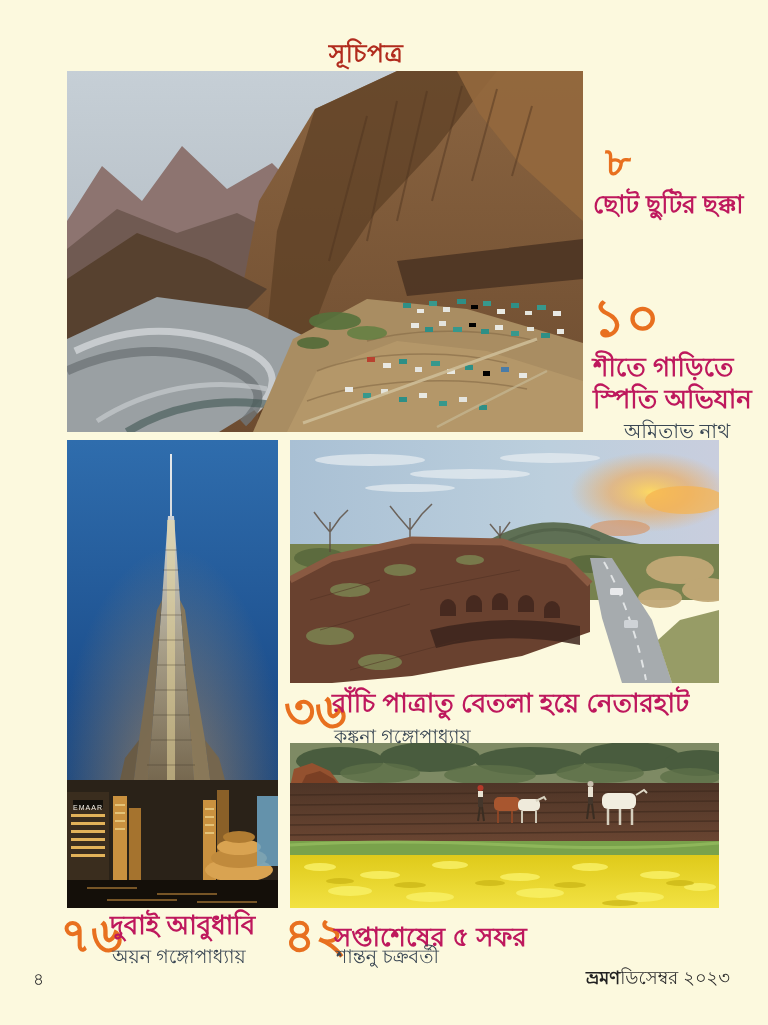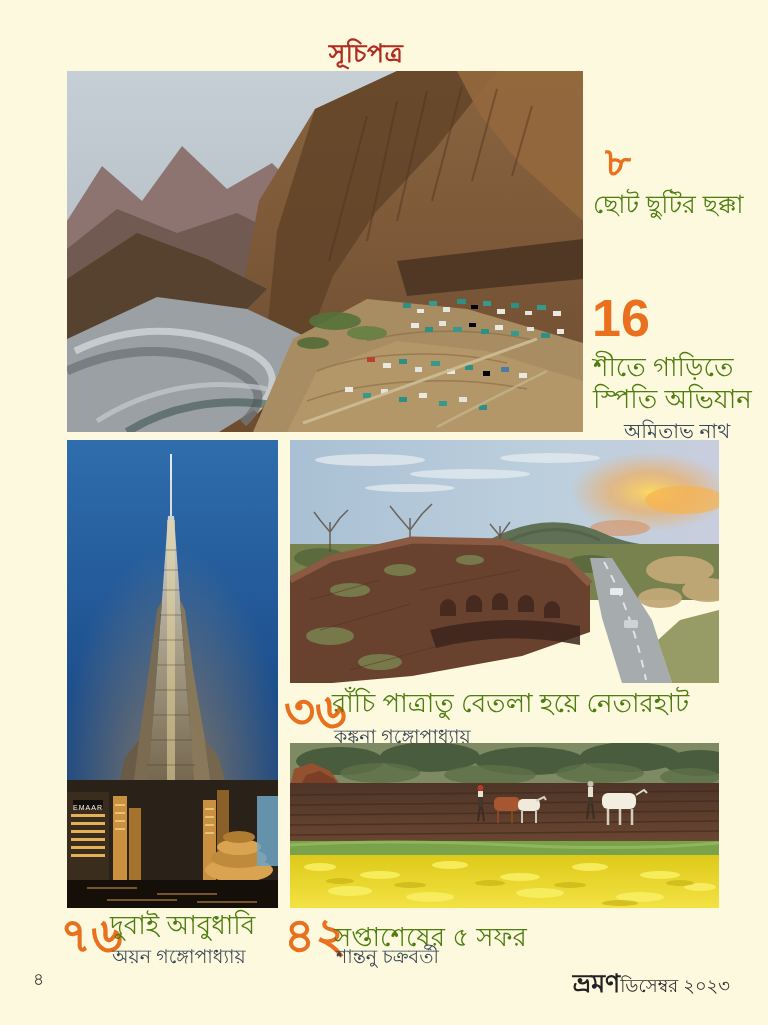--- a/index.html
+++ b/index.html
@@ -14,21 +14,21 @@
     font-size:25px; font-weight:600; color:#B12C1E; letter-spacing:0.5px;
   }
   .photo { position:absolute; overflow:hidden; }
   .photo svg { display:block; width:100%; height:100%; }
   .photo-spiti { left:67px; top:71px;  width:516px; height:361px; }
   .photo-burj  { left:67px; top:440px; width:211px; height:468px; }
   .photo-fort  { left:290px; top:440px; width:429px; height:243px; }
   .photo-field { left:290px; top:743px; width:429px; height:165px; }
 
   .num { position:absolute; color:#E8701F; font-weight:700; line-height:1; }
-  .t-blue { position:absolute; color:#4d7c0f; font-weight:400; line-height:1.18; }
+  .t-blue { position:absolute; color:#be185d; font-weight:700; line-height:1.18; }
   .t-author { position:absolute; color:#3A4754; font-weight:400; }
 
   .num-8   { left:605px; top:142px; font-size:40px; }
   .tit-8   { left:593px; top:190px; font-size:25px; }
 
   .num-10  { left:592px; top:292px; font-size:52px; }
   .tit-10a { left:593px; top:352px; font-size:26px; }
   .tit-10b { left:593px; top:384px; font-size:26px; }
   .aut-10  { left:624px; top:416px; font-size:20px; }
 
@@ -39,21 +39,21 @@
   .num-76  { left:60px;  top:912px; font-size:48px; }
   .tit-76  { left:110px; top:910px; font-size:26px; }
   .aut-76  { left:112px; top:942px; font-size:19px; }
 
   .num-42  { left:284px; top:912px; font-size:48px; }
   .tit-42  { left:334px; top:910px; font-size:26px;margin-top:12px; }
   .aut-42  { left:336px; top:942px; font-size:19px; }
 
   .footer-page { position:absolute; left:33px; top:966px; font-size:17px; color:#2E2E2E; }
   .footer-right { position:absolute; right:38px; top:964px; font-size:18px; color:#2E2E2E; white-space:nowrap; }
-  .footer-right .brand { font-weight:700; font-size:25px; color:#222; }
+  .footer-right .brand { font-weight:700; font-size:18px; color:#222; }
   .footer-right .issue { font-size:18px; }
 </style>
 </head>
 <body>
 
 <div class="page">
 
   <div class="page-title">সূচিপত্র</div>
 
   <div class="photo photo-spiti">
@@ -412,21 +412,21 @@
           <ellipse cx="280" cy="142" rx="16" ry="3"></ellipse>
         <ellipse cx="390" cy="140" rx="14" ry="3"></ellipse>
           <ellipse cx="330" cy="160" rx="18" ry="3"></ellipse>
       </g>
     </svg>
   </div>
 
   <div class="num num-8">৮</div>
   <div class="t-blue tit-8">ছোট ছুটির ছক্কা</div>
 
-  <div class="num num-10">16</div>
+  <div class="num num-10">১০</div>
   <div class="t-blue tit-10b">স্পিতি অভিযান</div>
   <div class="t-blue tit-10a">শীতে গাড়িতে</div>
   <div class="t-author aut-10">অমিতাভ নাথ</div>
 
   <div class="num num-36">৩৬</div>
   <div class="t-blue tit-36">রাঁচি পাত্রাতু বেতলা হয়ে নেতারহাট</div>
   <div class="t-author aut-36">কঙ্কনা গঙ্গোপাধ্যায়</div>
 
   <div class="num num-76">৭৬</div>
   <div class="t-blue tit-76">দুবাই আবুধাবি</div>

